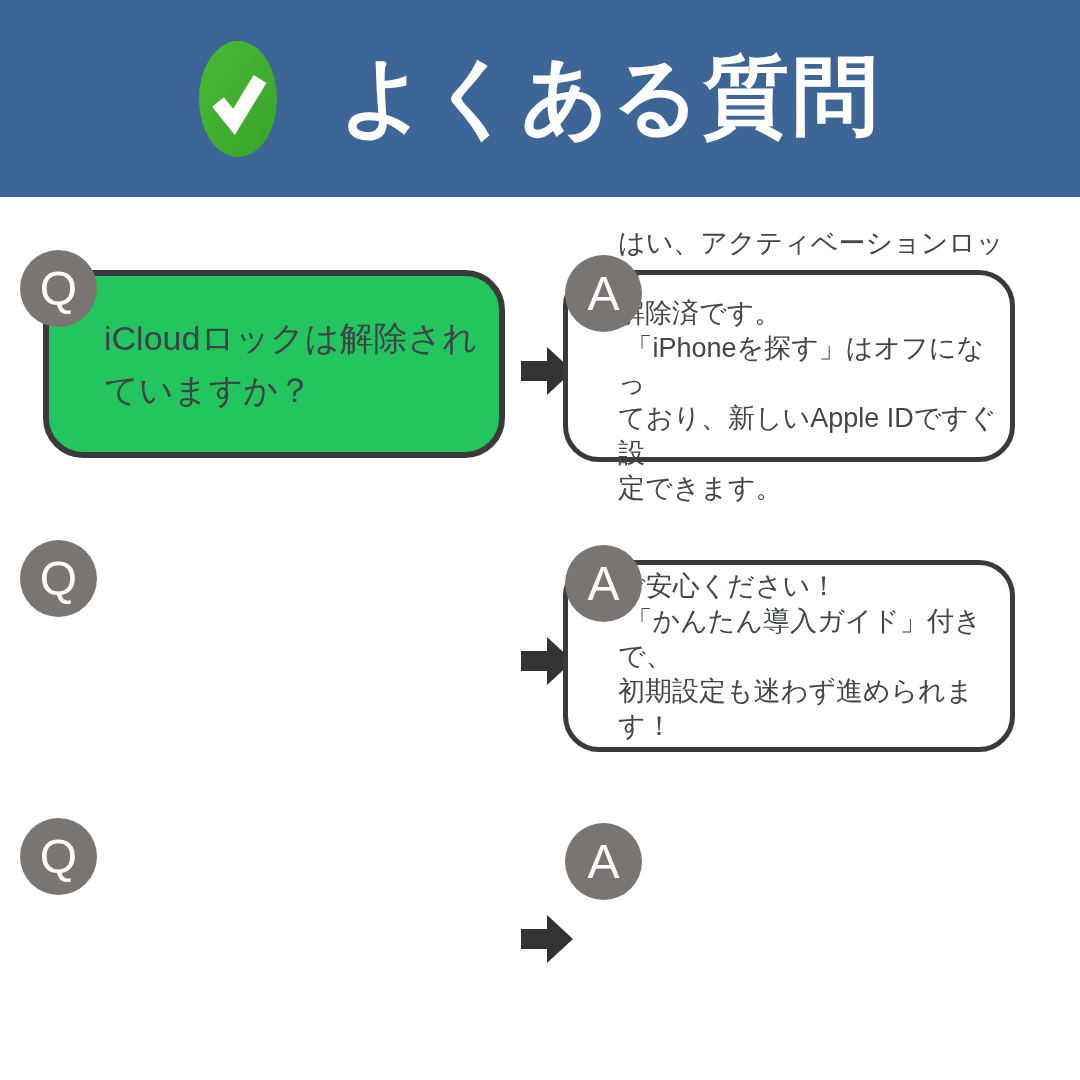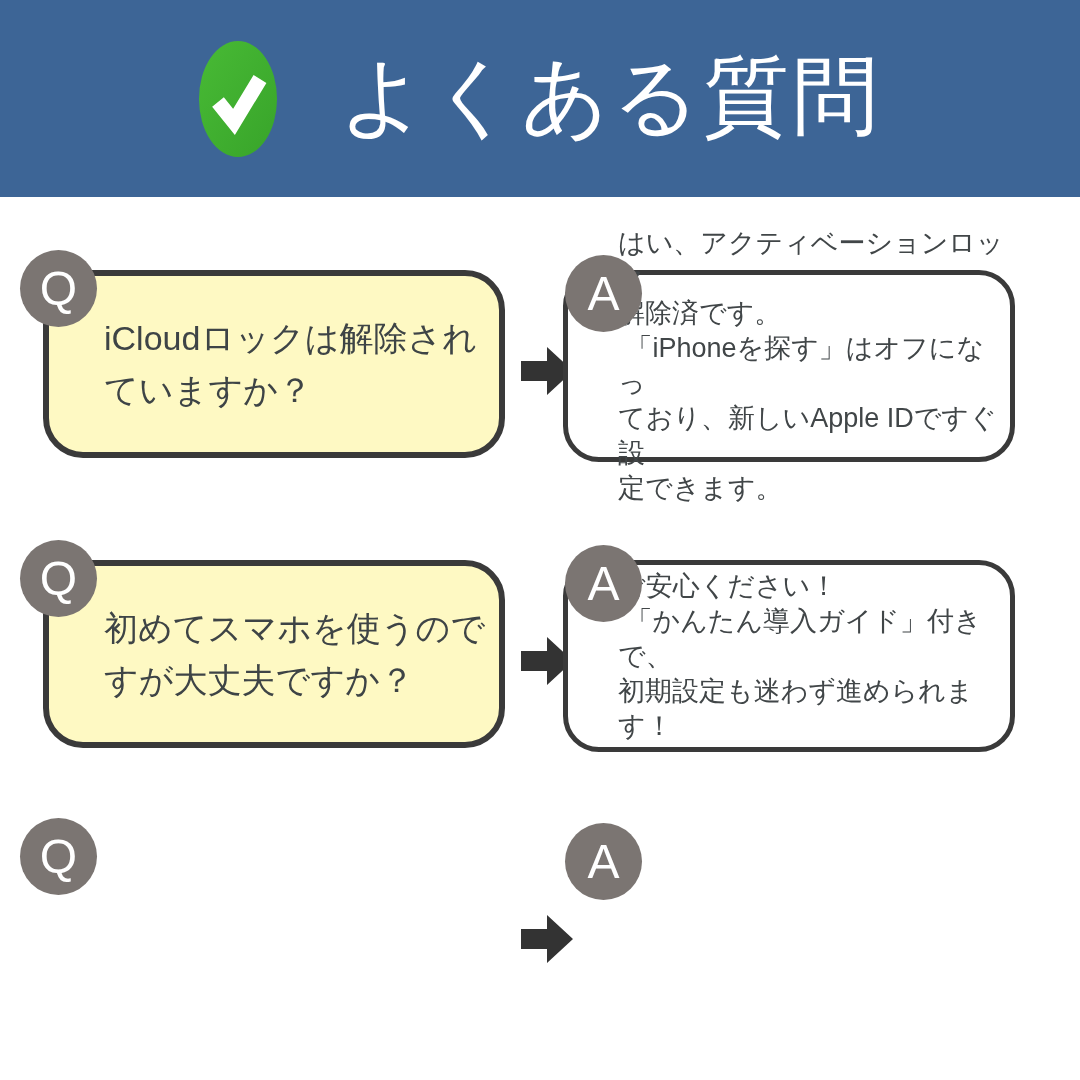--- a/index.html
+++ b/index.html
@@ -6,39 +6,39 @@
   .canvas{
     position:relative;width:1080px;height:1080px;background:#ffffff;overflow:hidden;
     font-family:"Liberation Sans","DejaVu Sans",sans-serif;
   }
   
   .band{
     position:absolute;top:0;left:0;width:1080px;height:197px;background:#3d6596;
     display:flex;align-items:center;justify-content:center;gap:62px;
   }
   .band-title{
-    color:#ffffff;font-size:86px;font-weight:normal;letter-spacing:3px;line-height:1;
+    color:#ffffff;font-size:86px;font-weight:bold;letter-spacing:3px;line-height:1;
     padding-bottom:6px;white-space:nowrap;
   }
   .check-icon{width:78px;height:116px;flex:0 0 auto;}
   
   .row{position:absolute;left:0;width:1080px;height:232px;}
   .row1{top:250px;}
   .row2{top:540px;}
   .row3{top:818px;}
   .badge{
     position:absolute;width:77px;height:77px;border-radius:50%;
     background:#7b7572;color:#ffffff;display:flex;align-items:center;justify-content:center;
     font-size:48px;font-weight:400;z-index:2;line-height:1;
   }
   .qbadge{left:20px;top:0;}
   .abadge{left:565px;top:5px;}
   .qbox{
     position:absolute;left:43px;top:20px;width:462px;height:188px;box-sizing:border-box;
-    background:#fef9c3;border:6px solid #3a3a3a;border-radius:40px;
+    background:#22c55e;border:6px solid #3a3a3a;border-radius:40px;
     display:flex;align-items:center;z-index:1;
   }
   .abox{
     position:absolute;left:563px;top:20px;width:452px;height:192px;box-sizing:border-box;
     background:#ffffff;border:5px solid #3a3a3a;border-radius:36px;
     display:flex;align-items:center;z-index:1;
   }
   .qtext{
     margin:0;padding:0 10px 0 55px;font-size:34px;line-height:52px;font-weight:500;
     color:#3e4446;white-space:pre-wrap;
@@ -88,24 +88,20 @@
  「iPhoneを探す」はオフになっ
 ており、新しいApple IDですぐ設
 定できます。</p>
     </div>
   </div>
 
   <div class="row row2">
     <div class="badge qbadge">
       <span>Q</span>
     </div>
-    <div class="qbox">
-      <p class="qtext">初めてスマホを使うので
-すが大丈夫ですか？</p>
-    </div>
     <svg class="arrow-icon" width="52" height="54" viewBox="0 0 52 54" aria-hidden="true">
       <path d="M0 17 H26 V3 L52 27 L26 51 V37 H0 Z" fill="#333333"></path>
     </svg>
     <div class="badge abadge">
       <span>A</span>
     </div>
     <div class="abox">
       <p class="atext">ご安心ください！
  「かんたん導入ガイド」付きで、
 初期設定も迷わず進められます！</p>

